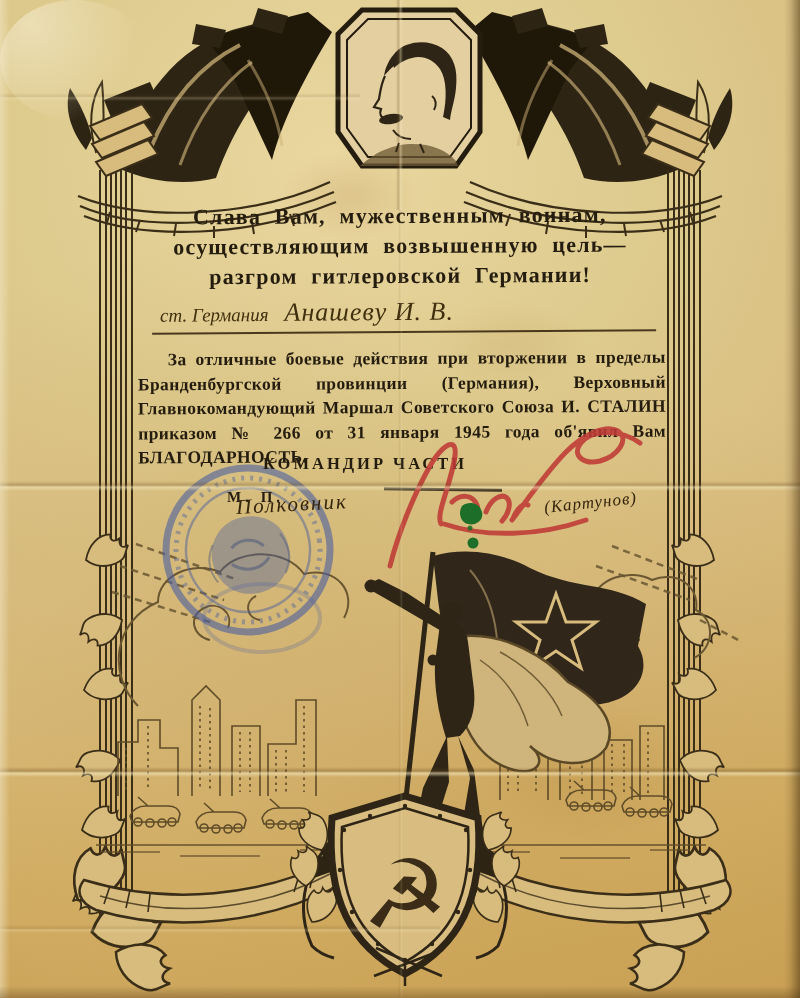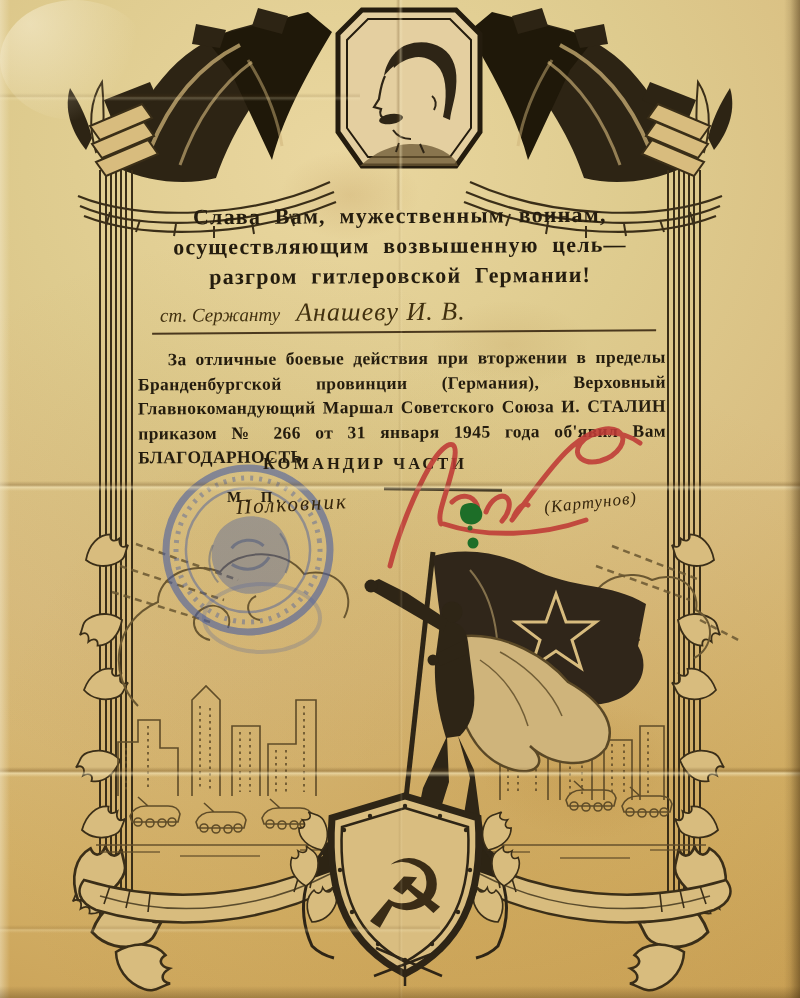--- a/index.html
+++ b/index.html
@@ -242,21 +242,21 @@
     <ellipse cx="262" cy="618" rx="58" ry="34" fill="none" stroke="#4b5fa0" stroke-width="4" opacity=".25"></ellipse>
   </svg>
 
   <div class="txt heading">
     <div>Слава Вам, мужественным воинам,</div>
     <div>осуществляющим возвышенную цель—</div>
     <div>разгром гитлеровской Германии!</div>
   </div>
 
   <div class="txt recipient">
-    <span class="pre">ст. Сержанту</span>
+    <span class="pre">ст. Германия</span>
     <span class="nm">Анашеву И. В.</span>
   </div>
 
   <div class="txt body-par">За отличные боевые действия при вторжении в пределы Бранденбургской провинции (Германия), Верховный Главнокомандующий Маршал Советского Союза И. СТАЛИН приказом № 266 от 31 января 1945 года об'явил Вам БЛАГОДАРНОСТЬ.</div>
 
   <div class="txt cmdr">КОМАНДИР ЧАСТИ</div>
   <div class="cmdr-dash"></div>
   <div class="txt mp">М. П.</div>
   <div class="txt rank">Полковник</div>
   <div class="txt sig-name">(Картунов)</div>

